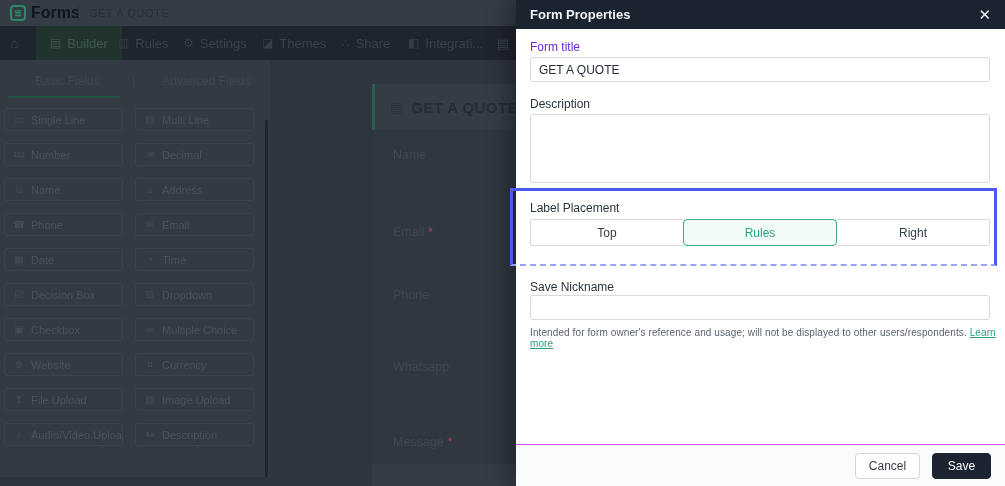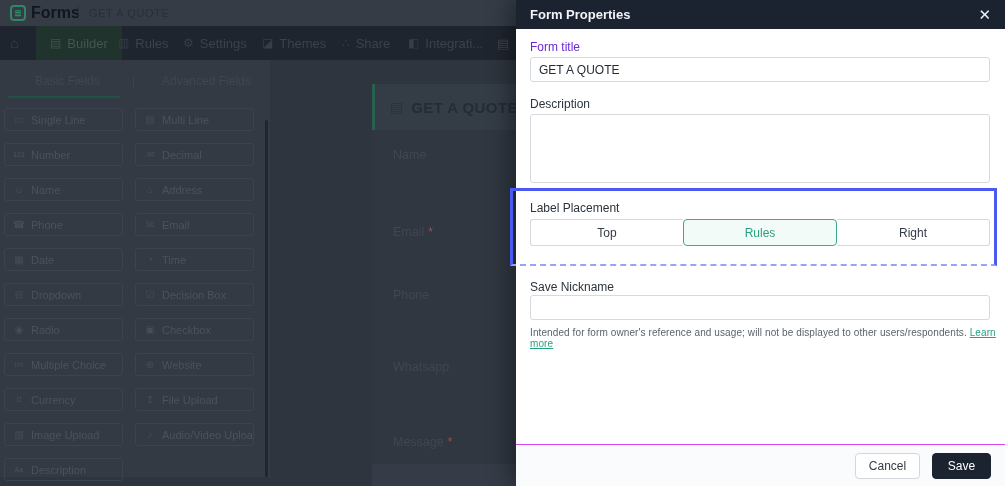--- a/index.html
+++ b/index.html
@@ -154,30 +154,26 @@
       </div>
     <div class="chip">
         <span class="ci">▦</span>
         <span class="cl">Date</span>
       </div>
     <div class="chip">
         <span class="ci">◔</span>
         <span class="cl">Time</span>
       </div>
     <div class="chip">
+        <span class="ci">☑</span>
+        <span class="cl">Decision Box</span>
+      </div>
+    <div class="chip">
         <span class="ci">⊟</span>
         <span class="cl">Dropdown</span>
-      </div>
-    <div class="chip">
-        <span class="ci">☑</span>
-        <span class="cl">Decision Box</span>
-      </div>
-    <div class="chip">
-        <span class="ci">◉</span>
-        <span class="cl">Radio</span>
       </div>
     <div class="chip">
         <span class="ci">▣</span>
         <span class="cl">Checkbox</span>
       </div>
     <div class="chip">
         <span class="ci">≔</span>
         <span class="cl">Multiple Choice</span>
       </div>
     <div class="chip">

